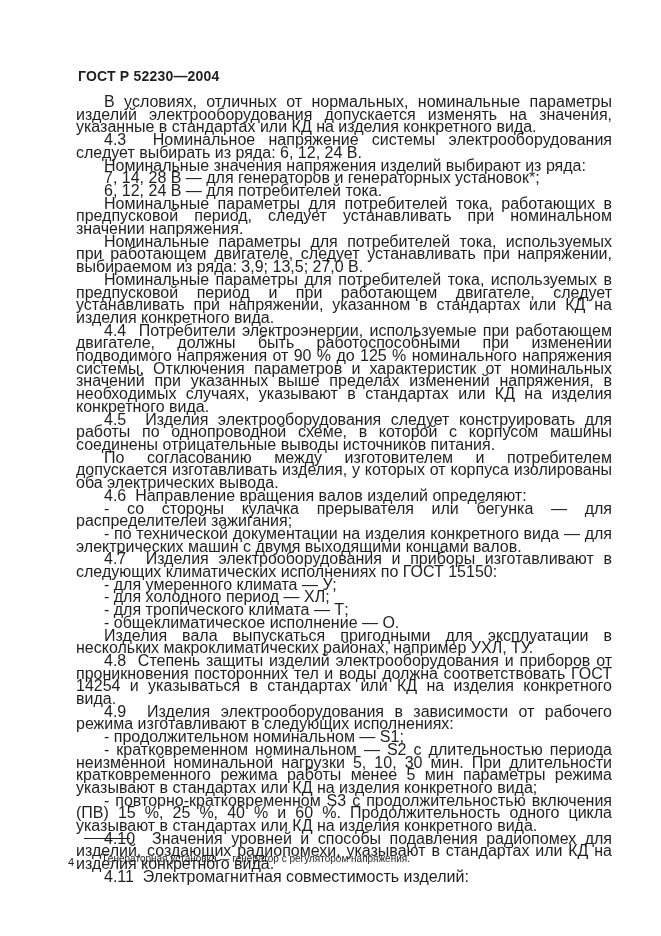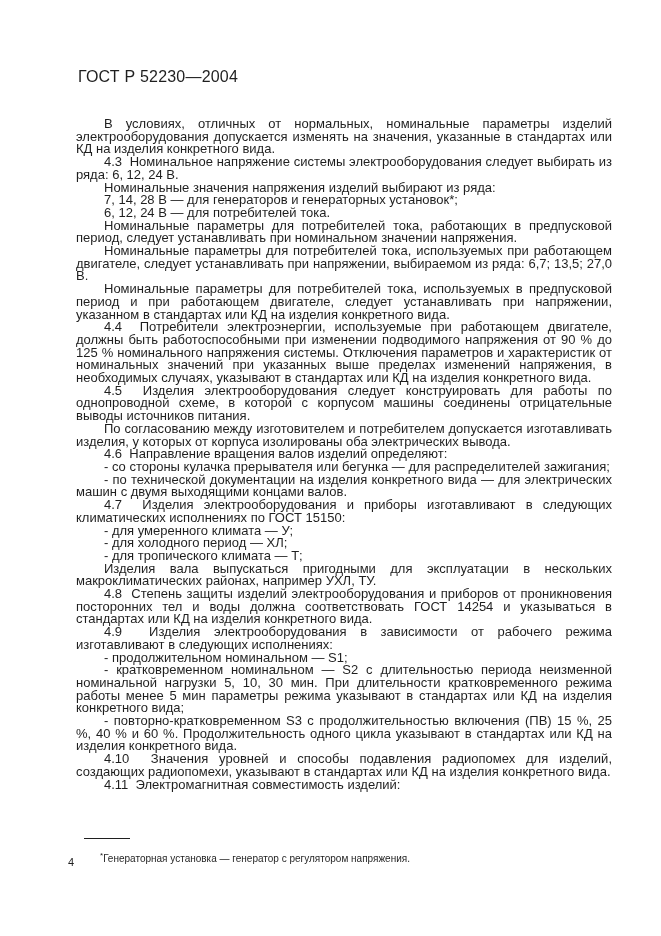--- a/index.html
+++ b/index.html
@@ -13,34 +13,33 @@
     height: 936px;
     background: #ffffff;
     font-family: "Liberation Sans", sans-serif;
     color: #1f1f1f;
     overflow: hidden;
   }
   .doc-header {
     position: absolute;
     left: 78px;
     top: 68px;
-    font-size: 16px;
-    font-weight: normal;
+    font-size: 14px;
+    font-weight: bold;
     letter-spacing: 0.2px;
     white-space: nowrap;
   }
   .doc-body {
     position: absolute;
     left: 76px;
     top: 96px;
     width: 536px;
-    font-size: 13px;
+    font-size: 16px;
     line-height: 12.7px;
     text-align: justify;
-    margin-top: 22px;
   }
   .doc-body p {
     margin: 0;
     padding: 0;
     text-indent: 28px;
   }
   .footnote-rule {
     position: absolute;
     left: 84px;
     top: 838px;
@@ -79,32 +78,33 @@
 
   <div class="doc-header">ГОСТ Р 52230—2004</div>
 
   <div class="doc-body">
     <p>В условиях, отличных от нормальных, номинальные параметры изделий электрооборудования допускается изменять на значения, указанные в стандартах или КД на изделия конкретного вида.</p>
     <p>4.3&nbsp;&nbsp;Номинальное напряжение системы электрооборудования следует выбирать из ряда: 6, 12, 24 В.</p>
     <p>Номинальные значения напряжения изделий выбирают из ряда:</p>
     <p>7, 14, 28 В — для генераторов и генераторных установок*;</p>
     <p>6, 12, 24 В — для потребителей тока.</p>
     <p>Номинальные параметры для потребителей тока, работающих в предпусковой период, следует устанавливать при номинальном значении напряжения.</p>
-    <p>Номинальные параметры для потребителей тока, используемых при работающем двигателе, следует устанавливать при напряжении, выбираемом из ряда: 6,7; 13,5; 27,0 В.</p>
+    <p>Номинальные параметры для потребителей тока, используемых при работающем двигателе, следует устанавливать при напряжении, выбираемом из ряда: 3,9; 13,5; 27,0 В.</p>
     <p>Номинальные параметры для потребителей тока, используемых в предпусковой период и при работающем двигателе, следует устанавливать при напряжении, указанном в стандартах или КД на изделия конкретного вида.</p>
     <p>4.4&nbsp;&nbsp;Потребители электроэнергии, используемые при работающем двигателе, должны быть работоспособными при изменении подводимого напряжения от 90 % до 125 % номинального напряжения системы. Отключения параметров и характеристик от номинальных значений при указанных выше пределах изменений напряжения, в необходимых случаях, указывают в стандартах или КД на изделия конкретного вида.</p>
     <p>4.5&nbsp;&nbsp;Изделия электрооборудования следует конструировать для работы по однопроводной схеме, в которой с корпусом машины соединены отрицательные выводы источников питания.</p>
     <p>По согласованию между изготовителем и потребителем допускается изготавливать изделия, у которых от корпуса изолированы оба электрических вывода.</p>
     <p>4.6&nbsp;&nbsp;Направление вращения валов изделий определяют:</p>
     <p>- со стороны кулачка прерывателя или бегунка — для распределителей зажигания;</p>
     <p>- по технической документации на изделия конкретного вида — для электрических машин с двумя выходящими концами валов.</p>
     <p>4.7&nbsp;&nbsp;Изделия электрооборудования и приборы изготавливают в следующих климатических исполнениях по ГОСТ 15150:</p>
     <p>- для умеренного климата — У;</p>
     <p>- для холодного период — ХЛ;</p>
     <p>- для тропического климата — Т;</p>
+    <p>- общеклиматическое исполнение — О.</p>
     <p>Изделия вала выпускаться пригодными для эксплуатации в нескольких макроклиматических районах, например УХЛ, ТУ.</p>
     <p>4.8&nbsp;&nbsp;Степень защиты изделий электрооборудования и приборов от проникновения посторонних тел и воды должна соответствовать ГОСТ 14254 и указываться в стандартах или КД на изделия конкретного вида.</p>
     <p>4.9&nbsp;&nbsp;Изделия электрооборудования в зависимости от рабочего режима изготавливают в следующих исполнениях:</p>
     <p>- продолжительном номинальном — S1;</p>
     <p>- кратковременном номинальном — S2 с длительностью периода неизменной номинальной нагрузки 5, 10, 30 мин. При длительности кратковременного режима работы менее 5 мин параметры режима указывают в стандартах или КД на изделия конкретного вида;</p>
     <p>- повторно-кратковременном S3 с продолжительностью включения (ПВ) 15 %, 25 %, 40 % и 60 %. Продолжительность одного цикла указывают в стандартах или КД на изделия конкретного вида.</p>
     <p>4.10&nbsp;&nbsp;Значения уровней и способы подавления радиопомех для изделий, создающих радиопомехи, указывают в стандартах или КД на изделия конкретного вида.</p>
     <p>4.11&nbsp;&nbsp;Электромагнитная совместимость изделий:</p>
   </div>
 

